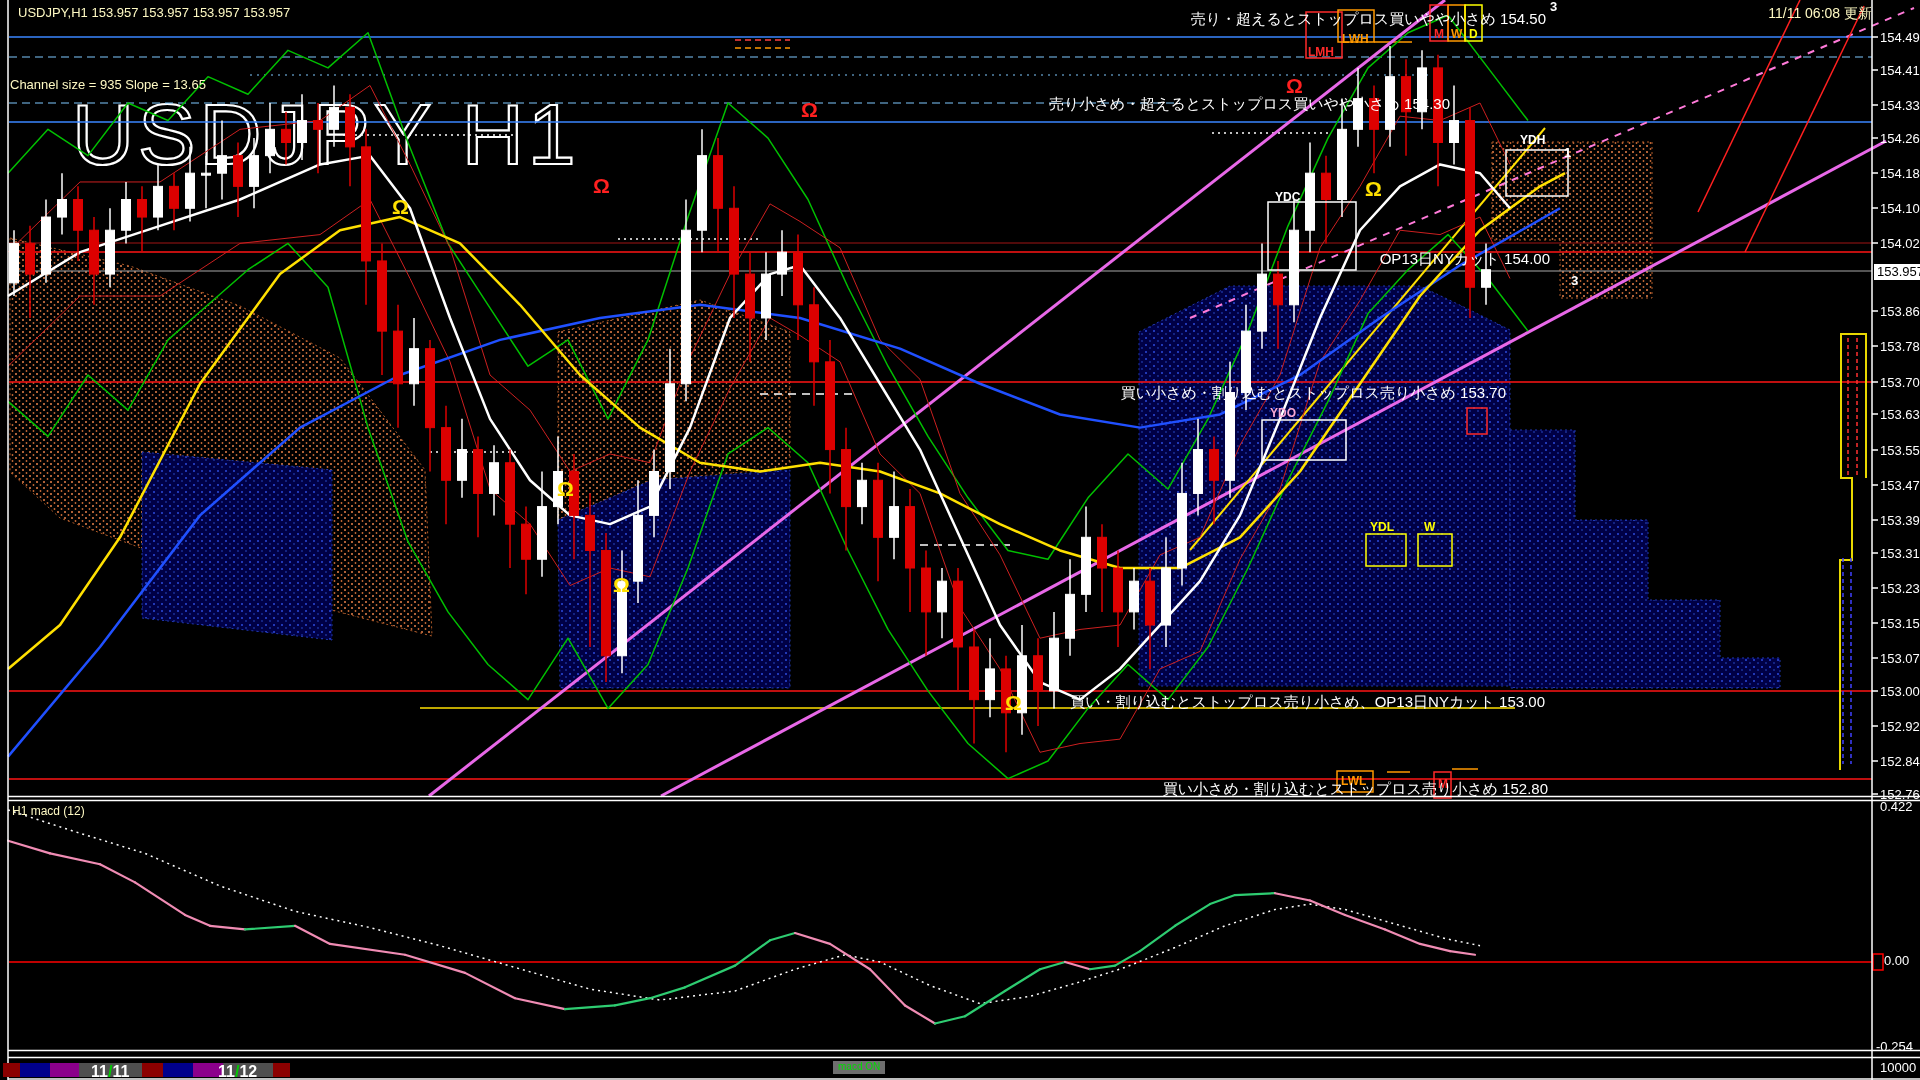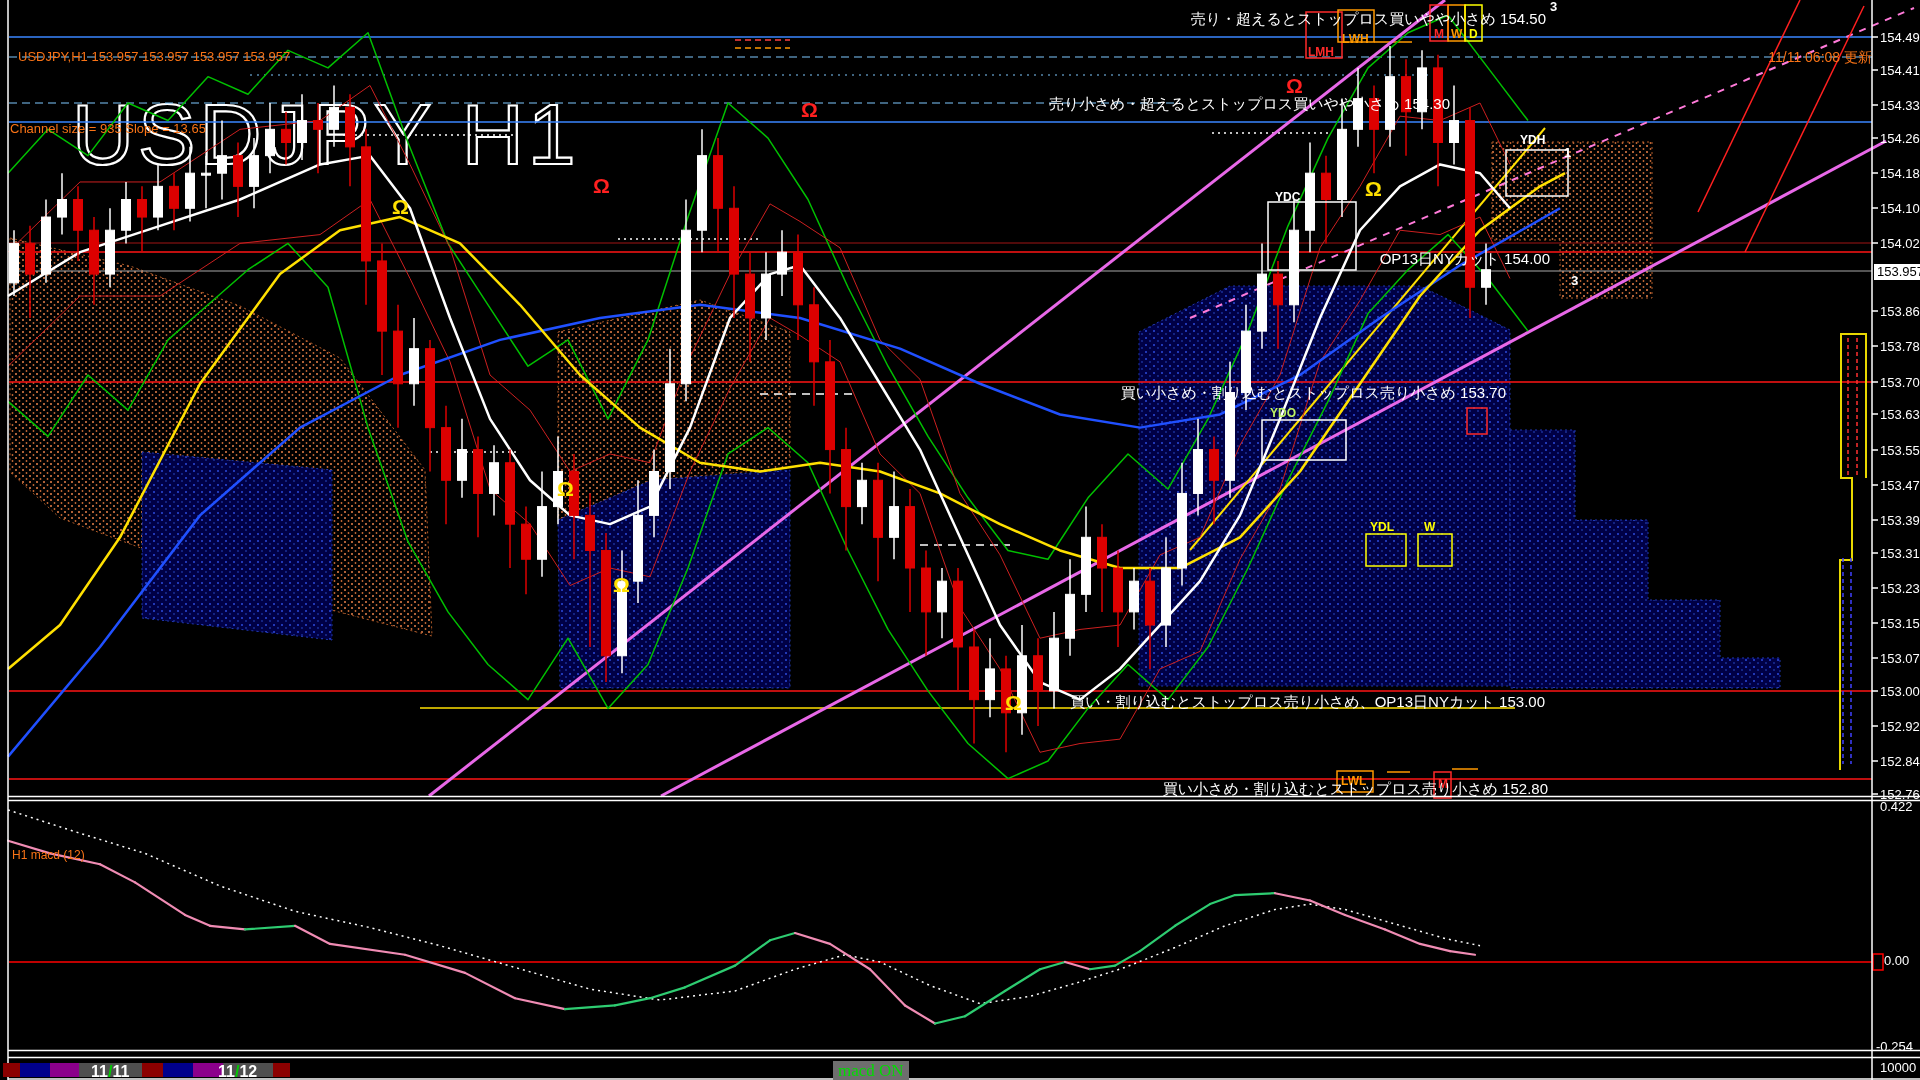--- a/index.html
+++ b/index.html
@@ -1,28 +1,28 @@
 <!DOCTYPE html>
 <html><head>
 <meta charset="utf-8">
 <style>
   html,body{margin:0;padding:0;background:#000;}
   #stage{position:relative;width:1920px;height:1080px;background:#000;overflow:hidden;
          font-family:"Liberation Sans",sans-serif;}
   #svg{position:absolute;left:0;top:0;}
-  .lbl{position:absolute;color:#f97316;font-size:13px;white-space:nowrap;line-height:1;margin-top:44px;}
+  .lbl{position:absolute;color:#fef9c3;font-size:13px;white-space:nowrap;line-height:1;}
   .axis-lbl{position:absolute;left:1880px;color:#fff;font-size:13px;white-space:nowrap;line-height:1;}
   .ann{position:absolute;color:#fff;font-size:15px;white-space:nowrap;line-height:1;transform:translateX(-100%);}
   .boxlbl{position:absolute;font-size:12px;font-weight:bold;white-space:nowrap;line-height:1;}
   .digit{position:absolute;color:#fff;font-size:13px;font-weight:bold;line-height:1;}
   .omega{position:absolute;font-size:21px;font-weight:bold;line-height:1;}
   #cur-price{position:absolute;left:1874px;top:264px;background:#fff;color:#000;
              font-size:13px;padding:1px 3px 2px 3px;line-height:1;}
   #macd-on{position:absolute;left:833px;top:1061px;background:#6e6e6e;color:#00dd00;
-           font-size:17px;padding:1px 5px 2px 5px;line-height:1;font-family:Liberation Serif, serif;}
+           font-size:10px;padding:1px 5px 2px 5px;line-height:1;}
   .seg{position:absolute;top:1063px;height:14px;}
   .seglbl{position:absolute;top:1064px;color:#fff;font-weight:bold;font-size:16px;line-height:1;}
   .seglbl .grn{color:#00cc00;}
 </style>
 </head>
 <body>
 
 <div id="stage">
   <svg id="svg" width="1920" height="1080">
       <defs>
@@ -385,21 +385,21 @@
   <div class="axis-lbl" style="top:1061px;">10000</div>
   <div id="cur-price">153.957</div>
   <div id="macd-on">macd ON</div>
 <div class="boxlbl" style="left: 1308px; top: 46px; color: rgb(255, 42, 42);">LMH</div>
     <div class="boxlbl" style="left: 1342px; top: 33px; color: rgb(255, 153, 0);">LWH</div>
     <div class="boxlbl" style="left: 1434px; top: 28px; color: rgb(255, 42, 42);">M</div>
     <div class="boxlbl" style="left: 1451px; top: 28px; color: rgb(255, 153, 0);">W</div>
     <div class="boxlbl" style="left: 1469px; top: 28px; color: rgb(255, 255, 0);">D</div>
     <div class="boxlbl" style="left: 1520px; top: 134px; color: rgb(255, 255, 255);">YDH</div>
     <div class="boxlbl" style="left: 1275px; top: 191px; color: rgb(255, 255, 255);">YDC</div>
-    <div class="boxlbl" style="left: 1270px; top: 407px; color: #bef264;">YDO</div>
+    <div class="boxlbl" style="left: 1270px; top: 407px; color: #f9a8d4;">YDO</div>
     <div class="boxlbl" style="left: 1370px; top: 521px; color: rgb(255, 255, 0);">YDL</div>
     <div class="boxlbl" style="left: 1424px; top: 521px; color: rgb(255, 255, 0);">W</div>
     <div class="boxlbl" style="left: 1341px; top: 775px; color: rgb(255, 153, 0);">LWL</div>
     <div class="boxlbl" style="left: 1438px; top: 778px; color: rgb(255, 42, 42);">M</div>
     <div class="axis-lbl" style="top: 31px;">154.495</div>
     <div class="axis-lbl" style="top: 64px;">154.415</div>
     <div class="axis-lbl" style="top: 99px;">154.335</div>
     <div class="axis-lbl" style="top: 132px;">154.260</div>
     <div class="axis-lbl" style="top: 167px;">154.180</div>
     <div class="axis-lbl" style="top: 202px;">154.100</div>

